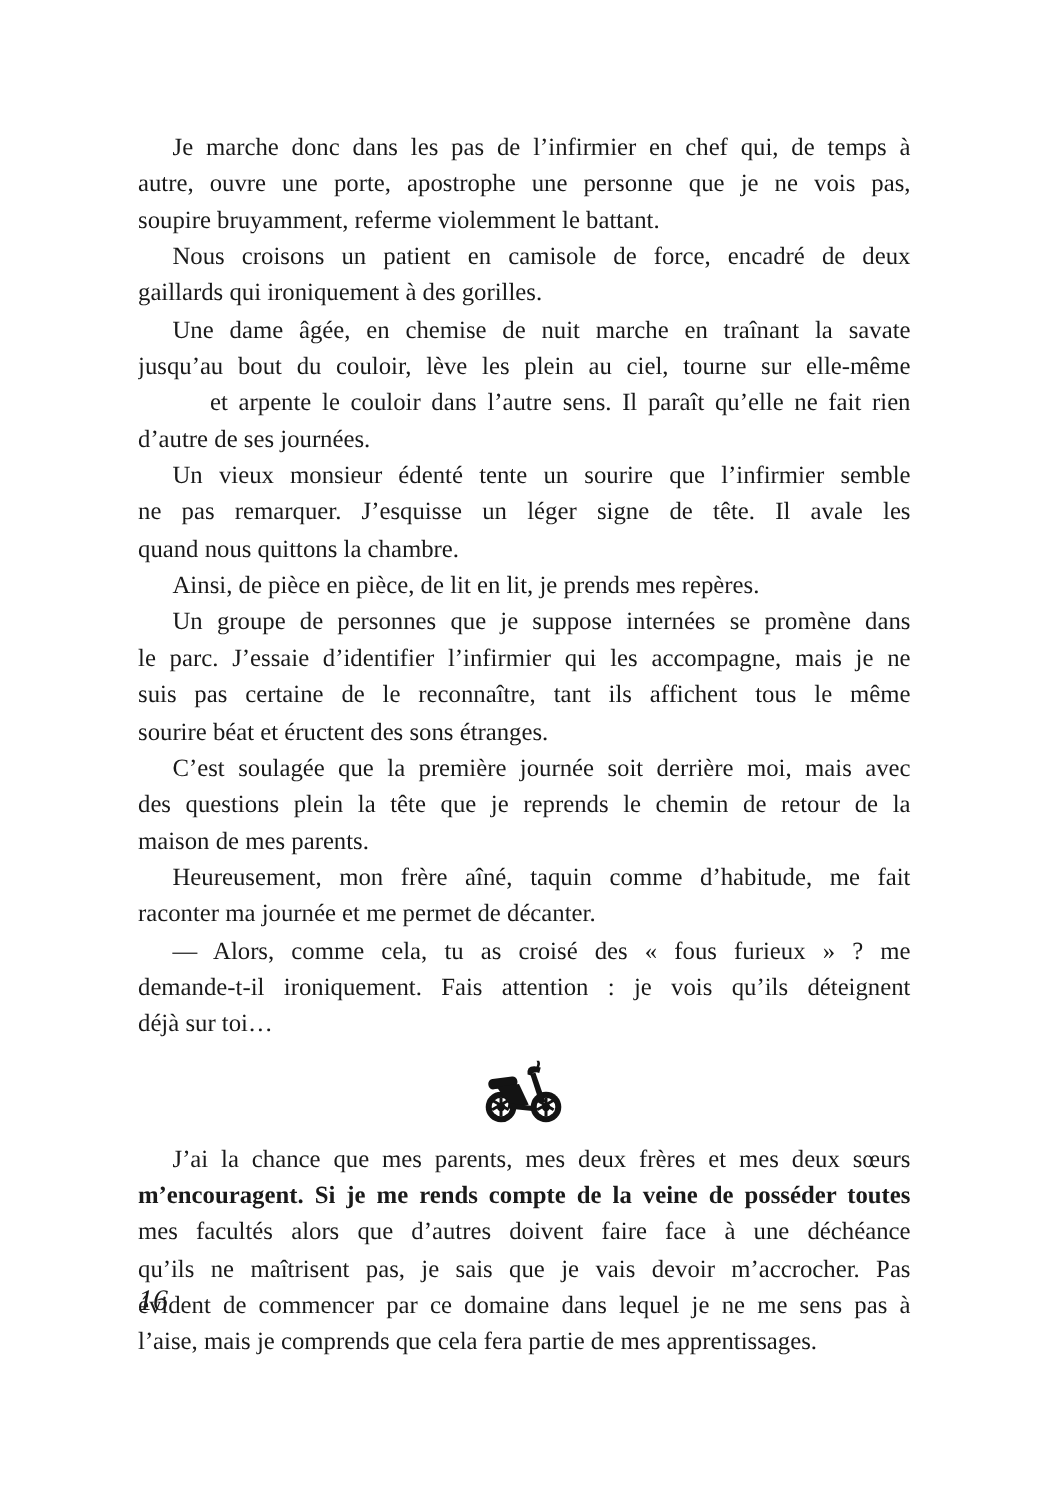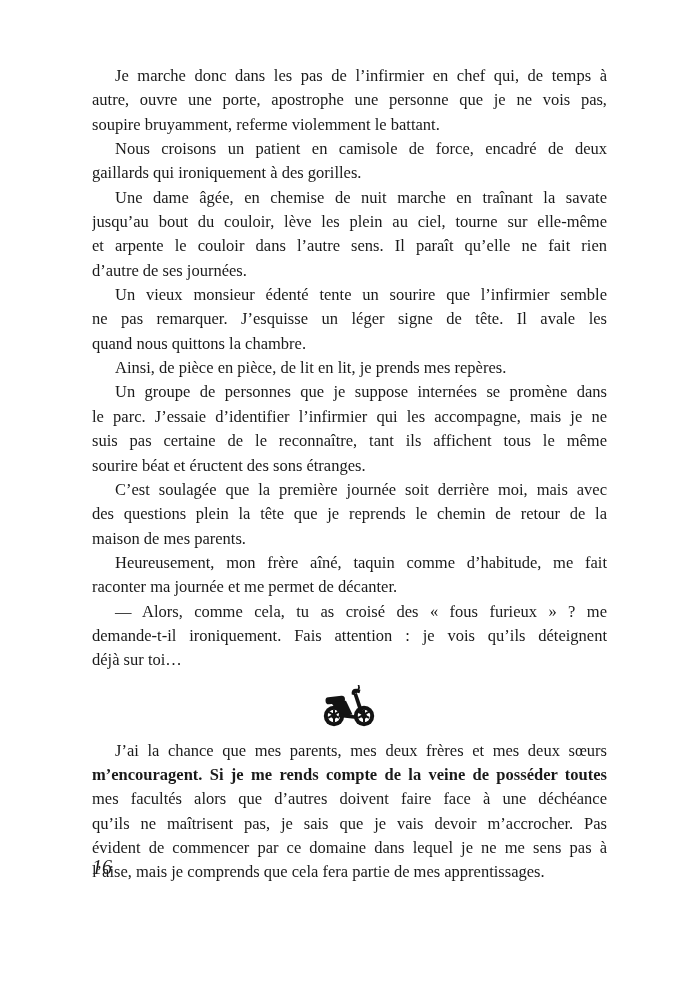--- a/index.html
+++ b/index.html
@@ -12,21 +12,21 @@
     width: 700px;
     height: 992px;
     background: #ffffff;
     font-family: "Liberation Serif", "DejaVu Serif", serif;
     color: #1a1a1a;
     overflow: hidden;
   }
   .text-block {
     position: absolute;
     left: 92px;
-    top: 64px;
+    top: 86px;
     width: 515px;
     font-size: 16.5px;
     line-height: 24.35px;
   }
   .para { margin: 0; padding: 0; }
   .line {
     height: 24.35px;
     overflow: hidden;
     text-align: justify;
     text-align-last: justify;
@@ -61,21 +61,21 @@
     </p>
 
     <p class="para">
       <span class="line indent" style="display: block;">Nous croisons un patient en camisole de force, encadré de deux</span>
       <span class="line last" style="display: block;">gaillards qui ironiquement à des gorilles.</span>
     </p>
 
     <p class="para">
       <span class="line indent" style="display: block;">Une dame âgée, en chemise de nuit marche en traînant la savate</span>
       <span class="line" style="display: block;">jusqu’au bout du couloir, lève les plein au ciel, tourne sur elle-même</span>
-      <span class="line" style="display: block;">et arpente le couloir dans l’autre sens. Il paraît qu’elle ne fait rien</span>
+      <span class="line" style="display: block; margin-left: 48px;">et arpente le couloir dans l’autre sens. Il paraît qu’elle ne fait rien</span>
       <span class="line last" style="display: block;">d’autre de ses journées.</span>
     </p>
 
     <p class="para">
       <span class="line indent" style="display: block;">Un vieux monsieur édenté tente un sourire que l’infirmier semble</span>
       <span class="line" style="display: block;">ne pas remarquer. J’esquisse un léger signe de tête. Il avale les</span>
       <span class="line last" style="display: block;">quand nous quittons la chambre.</span>
     </p>
 
     <p class="para">

